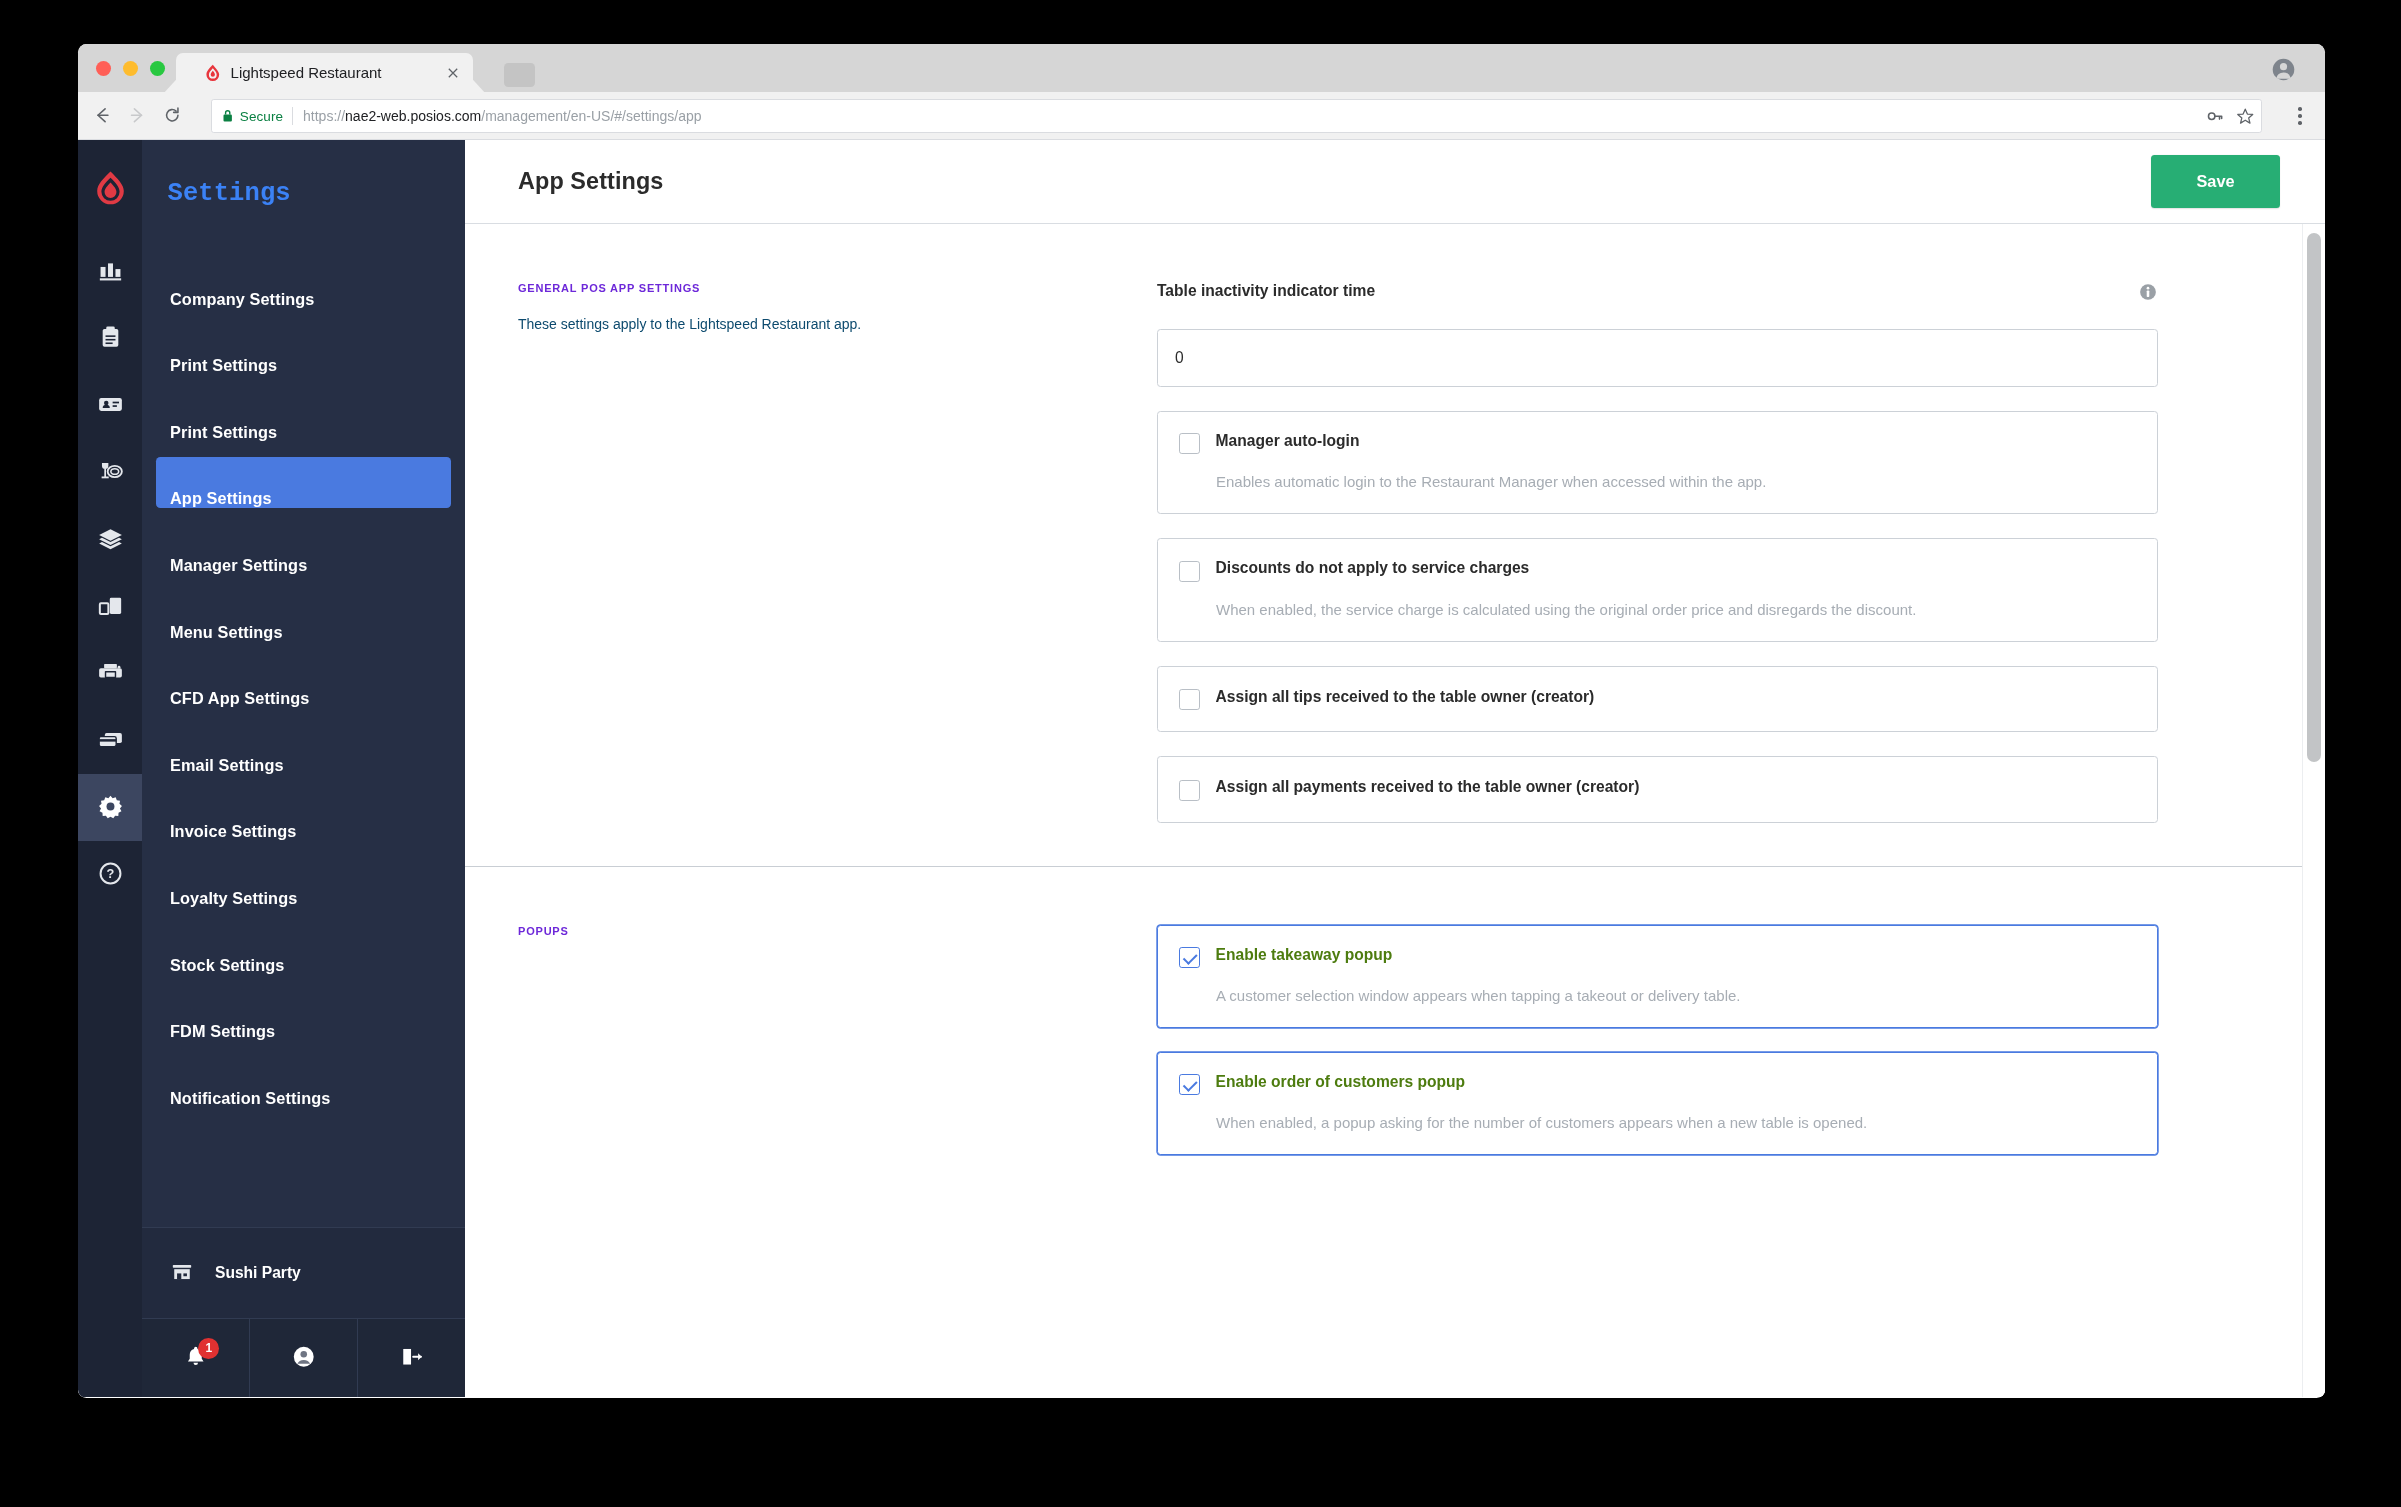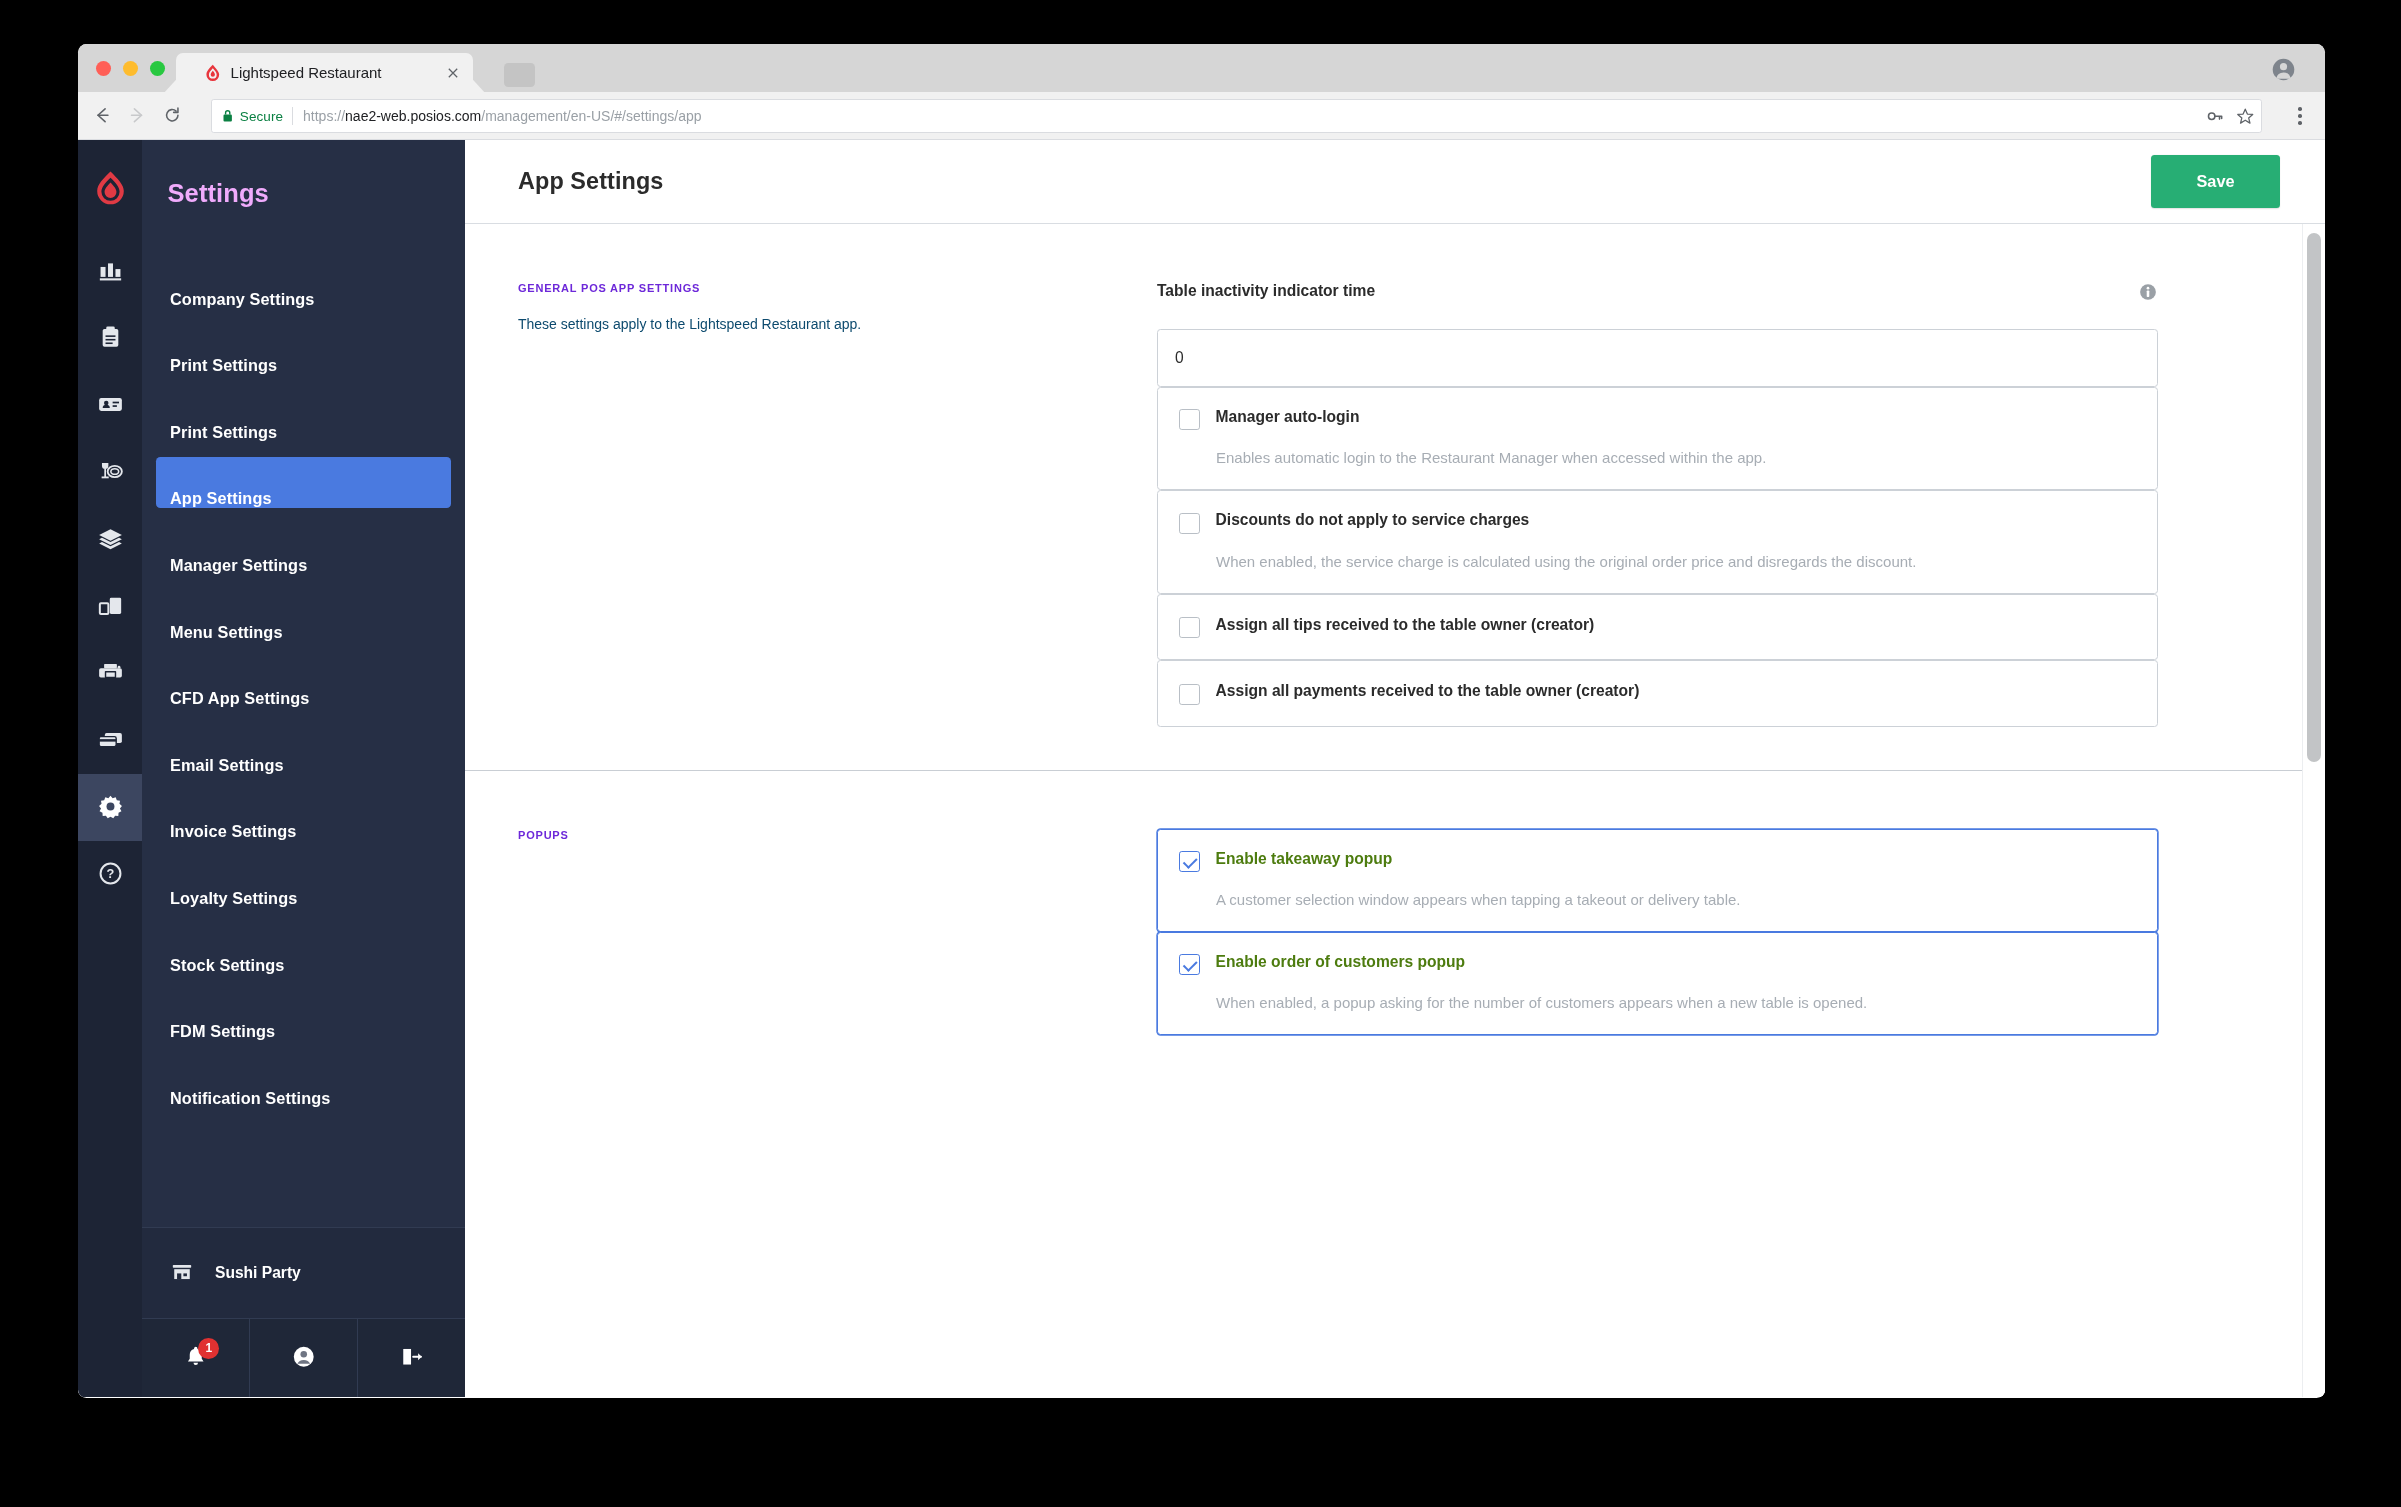--- a/index.html
+++ b/index.html
@@ -151,22 +151,22 @@
 
   
   .sidebar {
     width: 323px; flex: 0 0 323px;
     background: #262f45;
     display: flex; flex-direction: column;
     position: relative;
   }
   .sidebar-scroll { flex: 1 1 auto; overflow: hidden; padding-top: 23px; }
   .sidebar-title {
-    font-size: 25.5px; font-weight: 700; color: #f0abfc;
-    padding: 15.6px 0 0 25.5px; letter-spacing: 0.1px;
+    font-size: 25.5px; font-weight: 700; color: #3b82f6;
+    padding: 15.6px 0 0 25.5px; letter-spacing: 0.1px; font-family: Liberation Mono, monospace;
   }
   .nav-list { margin-top: 50px; padding: 0 14px; }
   .nav-item {
     height: 51px;
     display: flex; align-items: flex-end;
     padding-left: 14px;
     border-radius: 4.3px;
     color: #ffffff;
     font-size: 16.3px; font-weight: 600;
     letter-spacing: 0.1px;
@@ -275,20 +275,21 @@
     padding: 0 17px;
     font-family: "Liberation Sans", sans-serif;
     background: #fff;
     outline: none;
   }
 
   .check-card {
     border: 0.7px solid #ccd1d7;
     border-radius: 3.5px;
     padding: 20px 21px 21px 21px;
+    margin-top: 24px;
     background: #fff;
   }
   .check-card.checked {
     border-color: #4a7ae0;
     box-shadow: 0 0 0 0.7px #4a7ae0;
   }
   .check-card.compact { padding: 21px 21px 21px 21px; }
   .check-row { display: flex; align-items: flex-start; }
   .cbox {
     width: 21px; height: 21px; flex: 0 0 21px;

